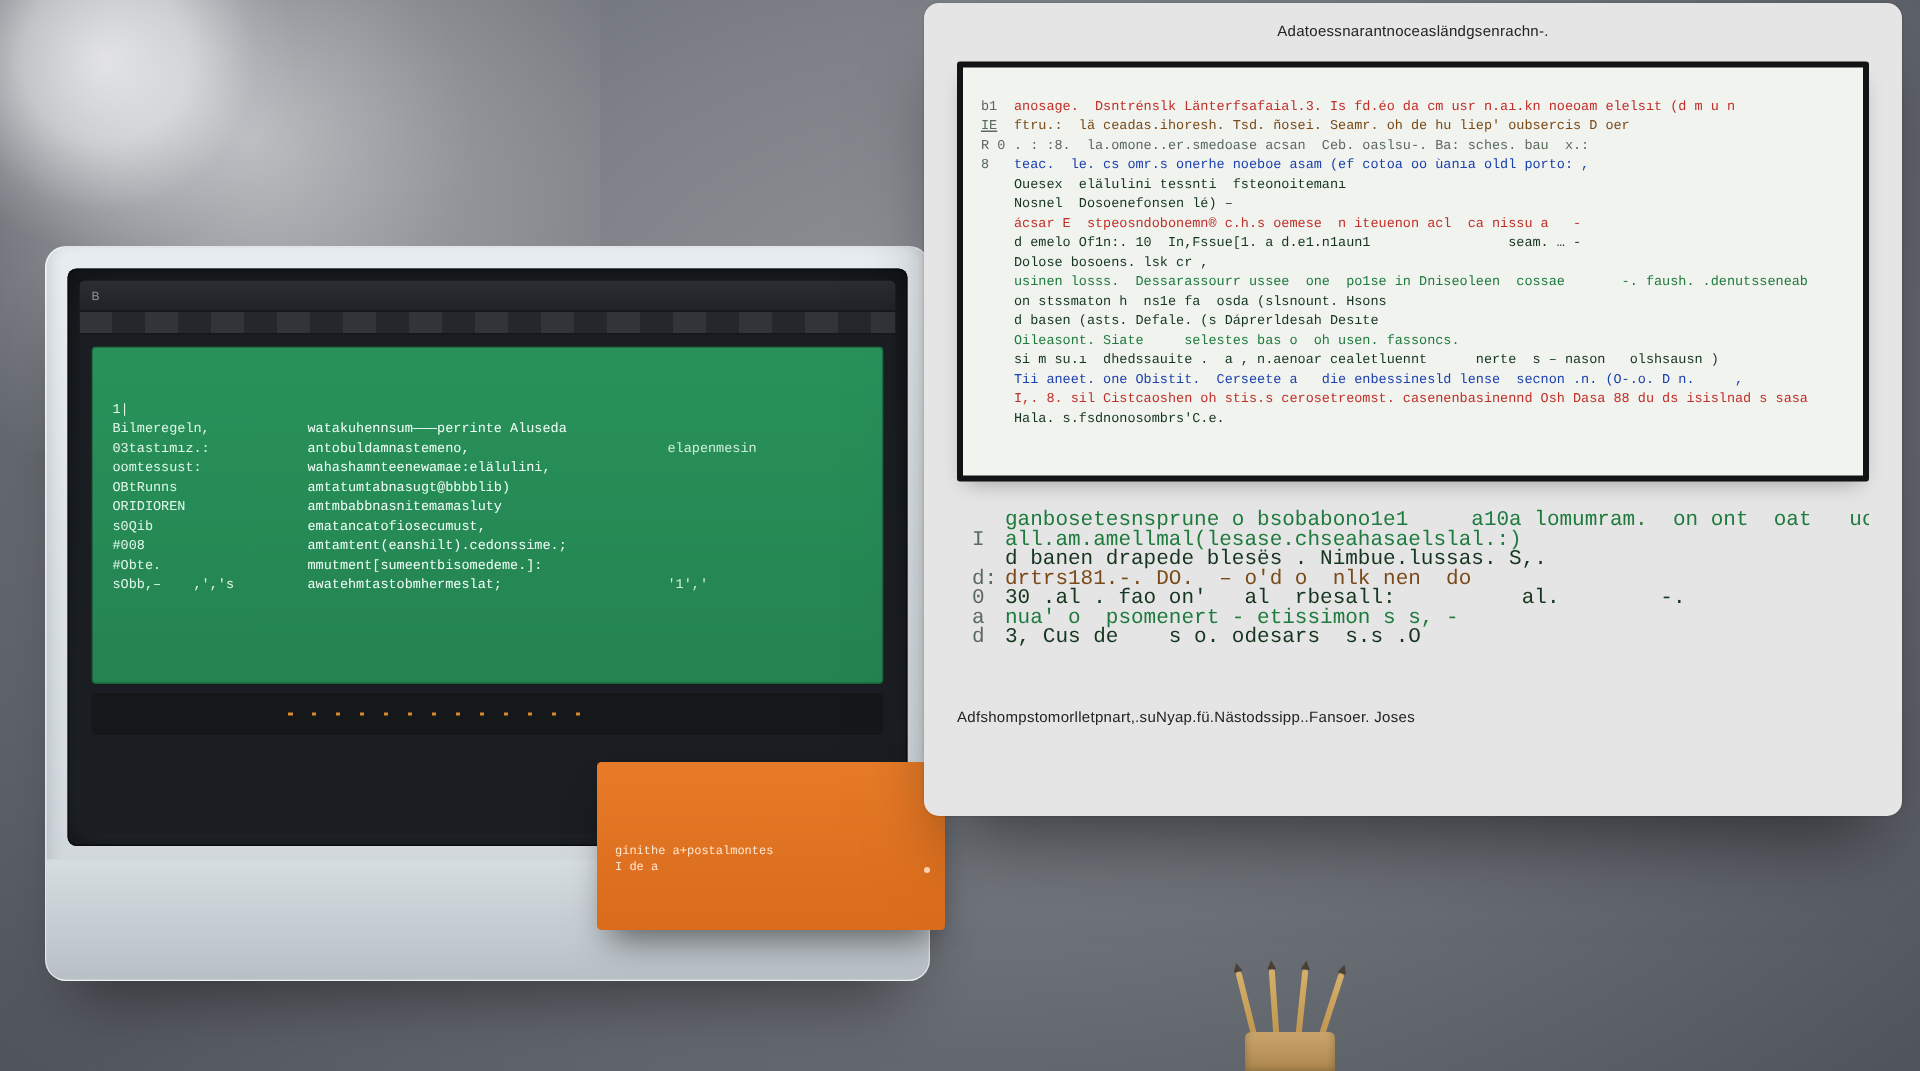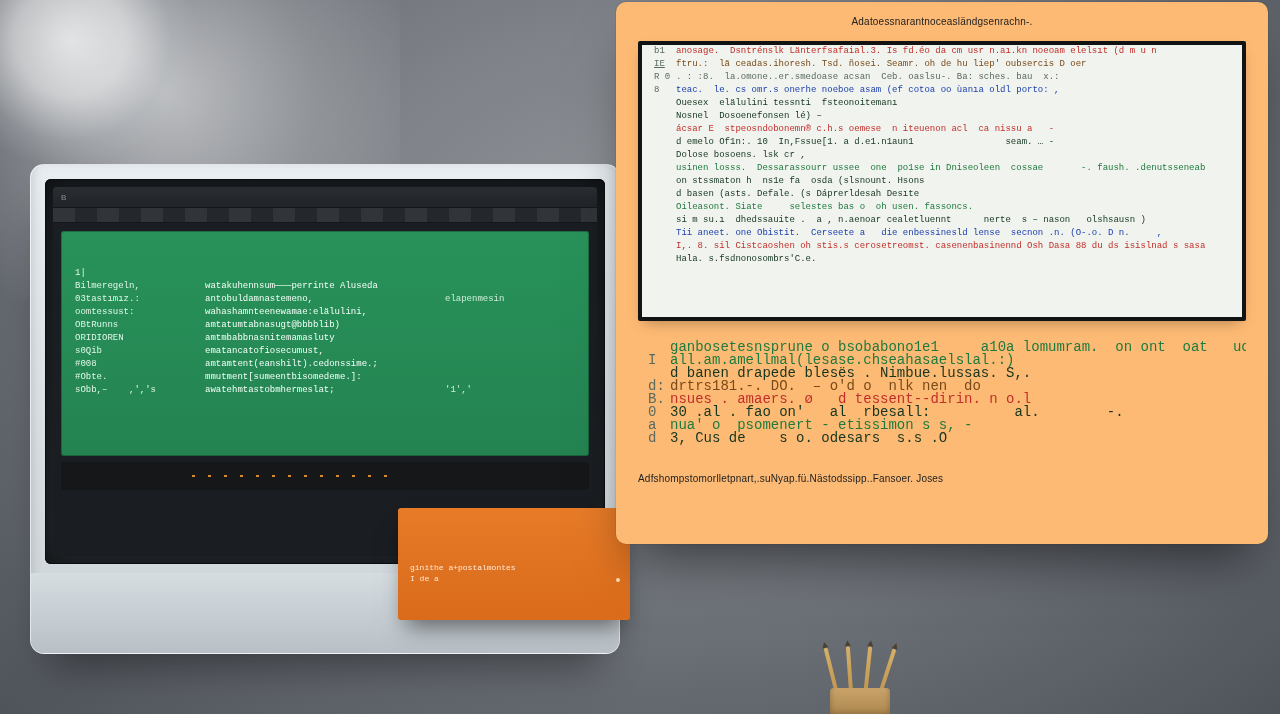--- a/index.html
+++ b/index.html
@@ -85,30 +85,30 @@
   
   .cup { position:absolute; right:360px; bottom:-4px; width:120px; height:60px; }
   .cup .holder { position:absolute; left:30px; bottom:0; width:60px; height:30px; background:linear-gradient(#caa46a,#a88349); border-radius:4px 4px 2px 2px; box-shadow: inset 0 -4px 6px rgba(0,0,0,.25); }
   .pencil { position:absolute; bottom:12px; width:4px; height:60px; background:linear-gradient(#d6b06a,#b88c46); transform-origin:bottom center; border-radius:2px 2px 0 0; }
   .pencil::before { content:""; position:absolute; top:-6px; left:-1px; border-left:3px solid transparent; border-right:3px solid transparent; border-bottom:6px solid #4a4034; }
   .p1{left:38px; transform:rotate(-14deg);} .p2{left:50px; transform:rotate(-4deg);} .p3{left:62px; transform:rotate(6deg);} .p4{left:74px; transform:rotate(18deg);}
 
   
   .doc-panel {
     position: absolute; left: 616px; top: 2px; width: 652px; height: 542px;
-    background: #fdba74;
+    background: #e5e5e5;
     border-radius: 10px;
     box-shadow: 0 30px 50px -18px rgba(0,0,0,0.55), 0 0 0 1px rgba(0,0,0,0.05);
     padding: 14px 22px 18px 22px;
     overflow: hidden;
   }
   .doc-toptext { text-align:center; font-size:10px; color:#222; letter-spacing:.2px; margin-bottom:14px; }
   .doc-frame {
     border: 4px solid #121314; border-radius: 2px; background:#f0f3ee;
-    height: 280px; padding: 0 12px; overflow:hidden;
+    height: 280px; padding: 20px 12px; overflow:hidden;
     font-family: "Consolas","Courier New",monospace; font-size:9px; line-height:13px;
     box-shadow: 0 6px 14px -6px rgba(0,0,0,.35);
   }
   .doc-frame .ln { white-space: pre; }
   .kw-red{color:#c22f2a;} .kw-blue{color:#1b3fae;font-family:Liberation Mono, monospace;} .kw-green{color:#1f7a3e;}
   .kw-dk{color:#15351f;} .kw-gr{color:#5b6a5f;} .kw-brown{color:#7a4a18;}
 
   .doc-lower {
     margin-top: 14px; height: 130px; padding: 6px 10px;
     font-family:"Consolas","Courier New",monospace; font-size:14px; line-height:13px;
@@ -178,21 +178,20 @@
         <div class="ln"><span class="kw-gr" style="display: inline-block; width: 22px;"></span><span class="kw-dk">Hala. s.fsdnonosombrs'C.e.</span></div>
       </div>
   </div>
 
   <div class="doc-lower">
     <div id="lower-lines">
         <div class="ln"><span class="kw-gr" style="display: inline-block; width: 22px;"></span><span class="kw-green">ganbosetesnsprune o bsobabono1e1     a10a lomumram.  on ont  oat   uom  omenon</span></div>
         <div class="ln"><span class="kw-gr" style="display: inline-block; width: 22px;">I</span><span class="kw-green">all.am.amellmal(lesase.chseahasaelslal.:)</span></div>
         <div class="ln"><span class="kw-gr" style="display: inline-block; width: 22px;"></span><span class="kw-dk">d banen drapede blesës . Nimbue.lussas. S,.</span></div>
         <div class="ln"><span class="kw-gr" style="display: inline-block; width: 22px;">d:</span><span class="kw-brown">drtrs181.-. DO.  – o'd o  nlk nen  do</span></div>
-        <div class="ln"><span class="kw-gr" style="display: inline-block; width: 22px;">B.</span><span class="kw-red">nsues . amaers. ø   d tessent--dirin. n o.l</span></div>
         <div class="ln"><span class="kw-gr" style="display: inline-block; width: 22px;">0</span><span class="kw-dk">30 .al . fao on'   al  rbesall:          al.        -.</span></div>
         <div class="ln"><span class="kw-gr" style="display: inline-block; width: 22px;">a</span><span class="kw-green">nua' o  psomenert - etissimon s s, -</span></div>
         <div class="ln"><span class="kw-gr" style="display: inline-block; width: 22px;">d</span><span class="kw-dk">3, Cus de    s o. odesars  s.s .O</span></div>
       </div>
   </div>
 
   <div class="doc-bottomtext">Adfshompstomorlletpnart,.suNyap.fü.Nästodssipp..Fansoer. Joses</div>
 </div>
 
 </body></html>

